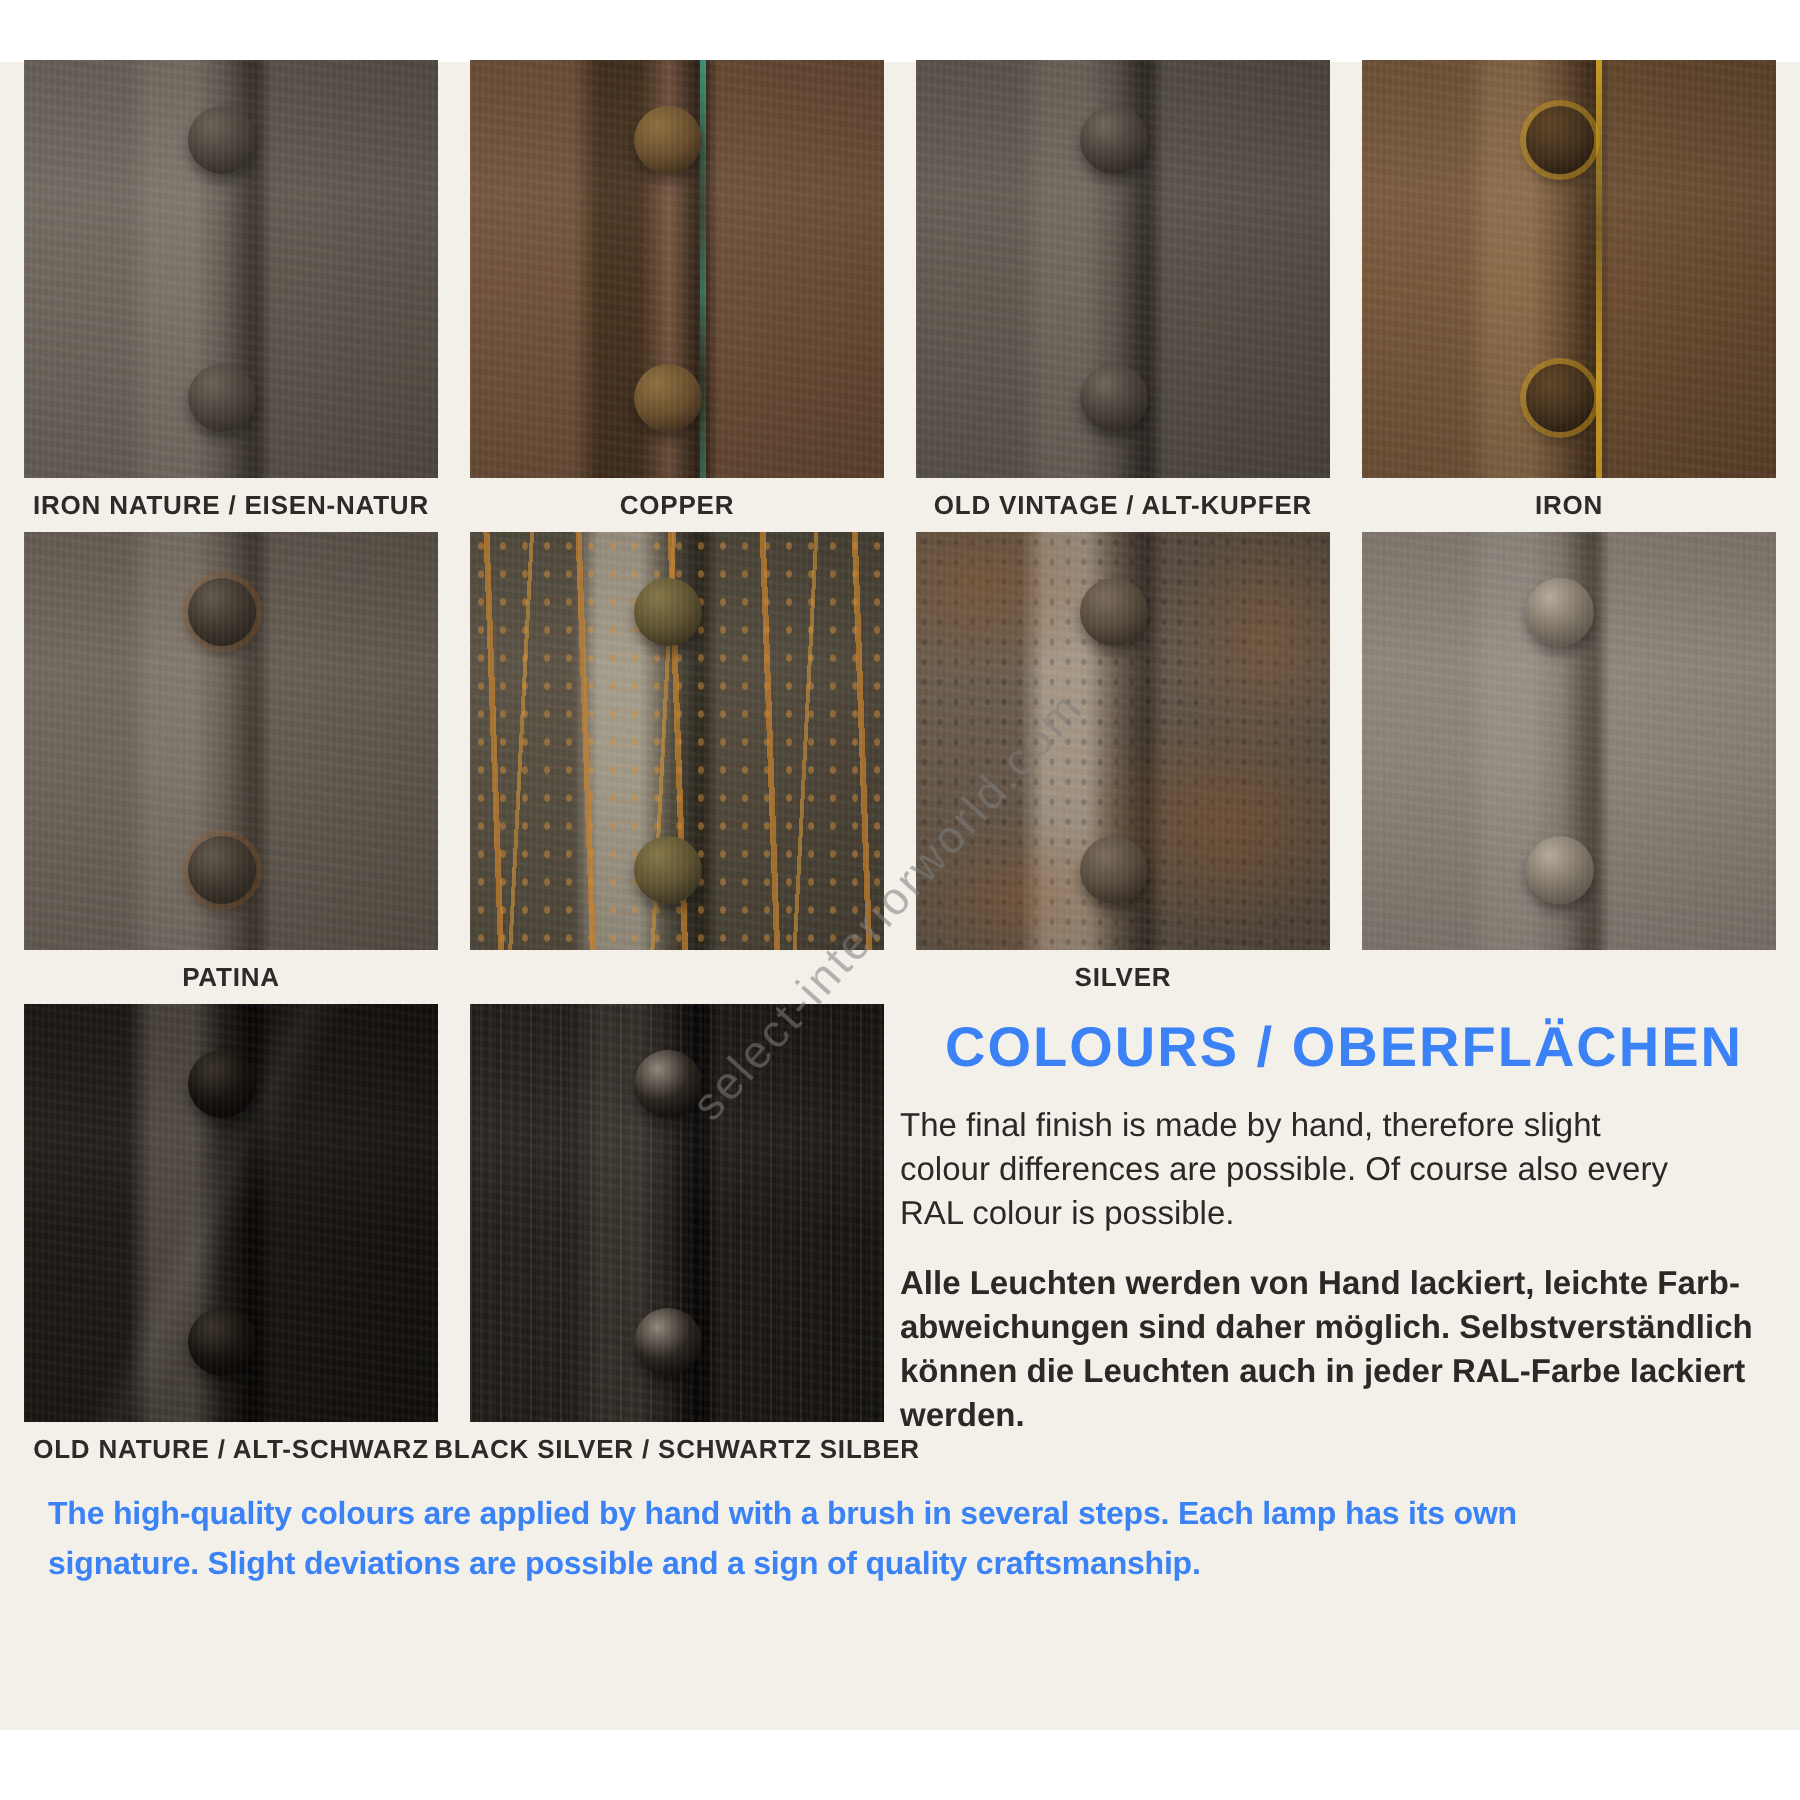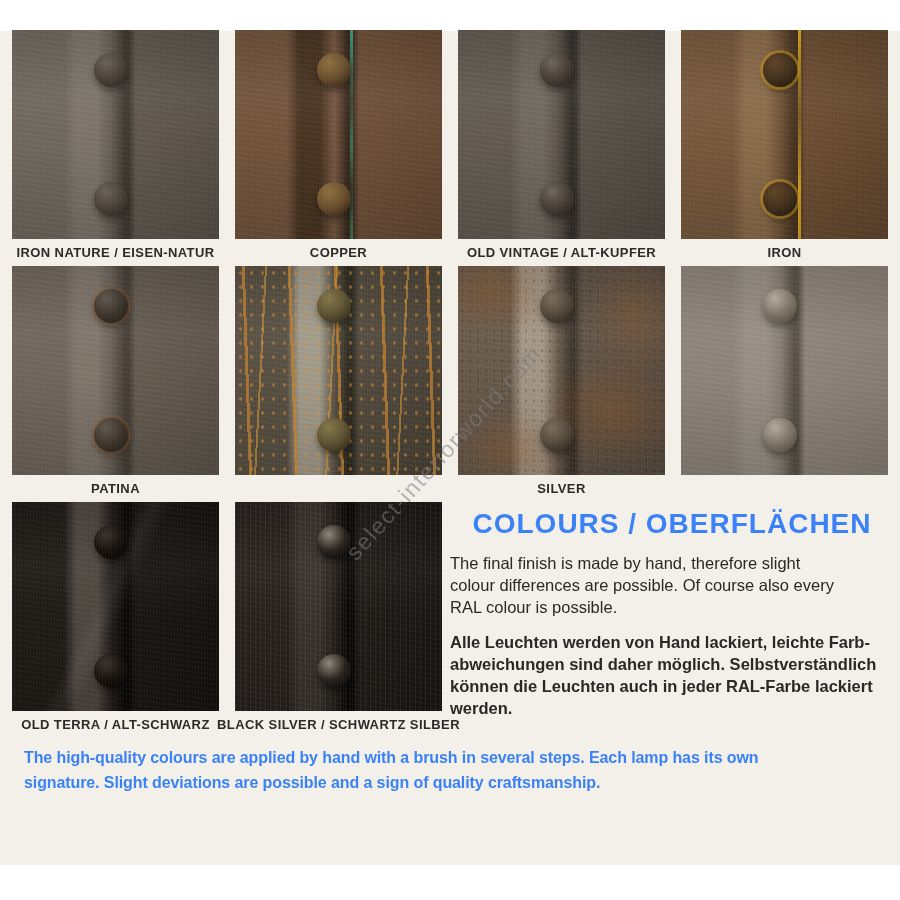--- a/index.html
+++ b/index.html
@@ -183,21 +183,21 @@
       <span class="rivet top"></span>
       <span class="rivet bot"></span>
     </div>
   </figure>
 
   <figure class="swatch sw-old-black">
     <div class="panel">
       <span class="rivet top"></span>
       <span class="rivet bot"></span>
     </div>
-    <figcaption class="label">OLD TERRA / ALT-SCHWARZ</figcaption>
+    <figcaption class="label">OLD NATURE / ALT-SCHWARZ</figcaption>
   </figure>
 
   <figure class="swatch sw-black-silver">
     <div class="panel">
       <span class="rivet top"></span>
       <span class="rivet bot"></span>
     </div>
     <figcaption class="label">BLACK SILVER / SCHWARTZ SILBER</figcaption>
   </figure>
 

